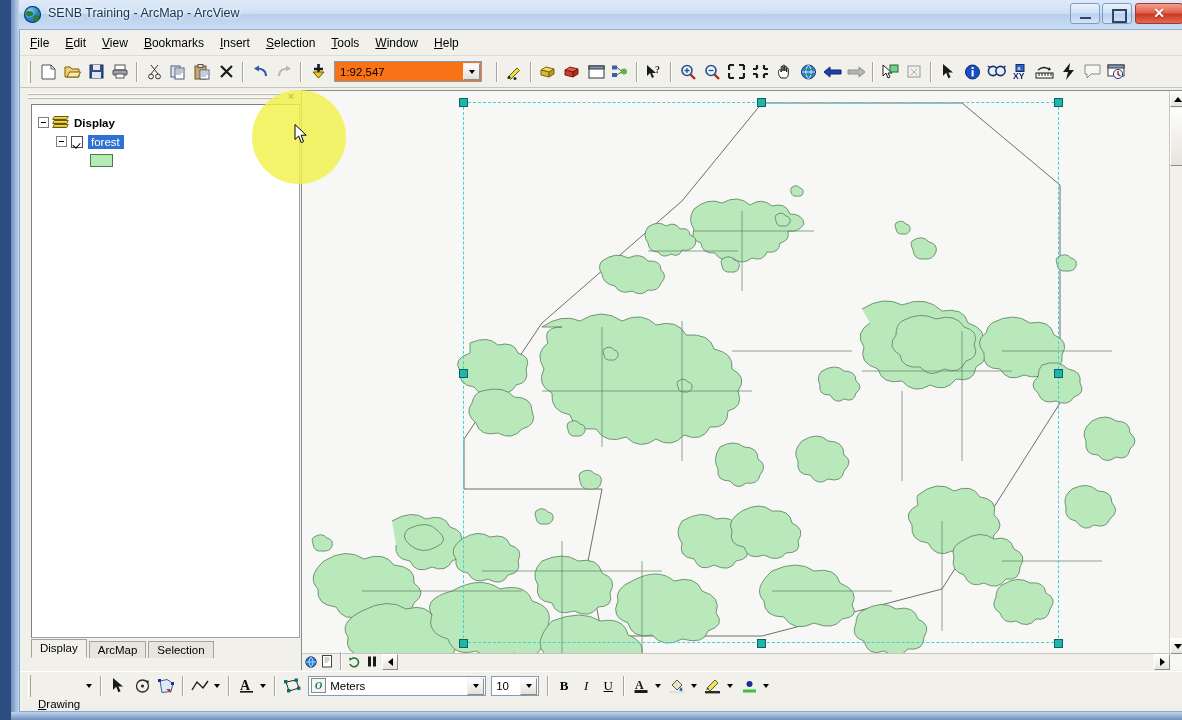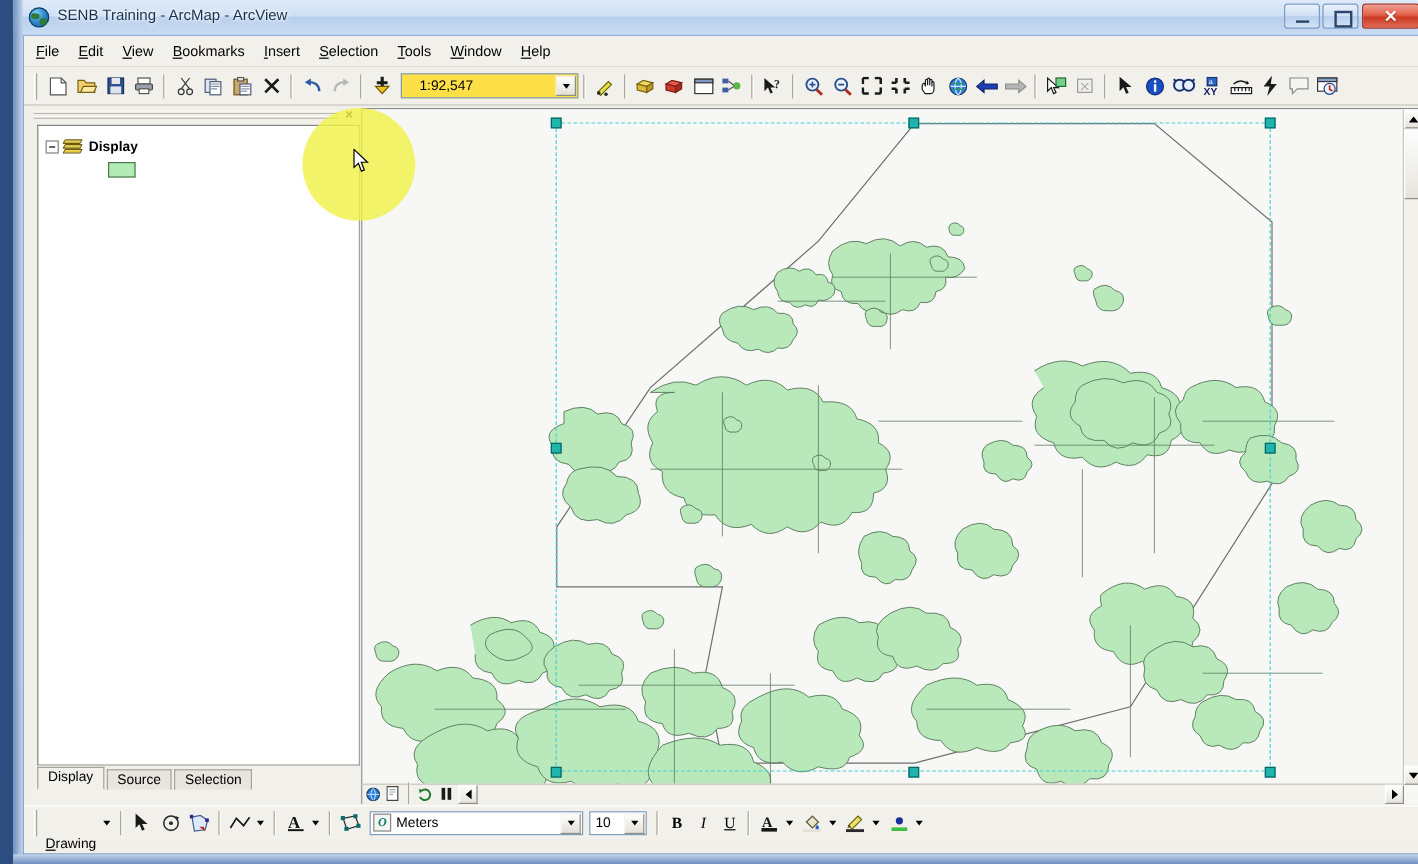--- a/index.html
+++ b/index.html
@@ -129,26 +129,25 @@
   .tbtn {
     width: 24px; height: 23px;
     margin: 0 0px;
     display: flex; align-items: center; justify-content: center;
     cursor: default; position: relative;
     border: 1px solid transparent;
   }
   .tsep { width:1px; height:20px; margin:0 4px;
     border-left:1px solid #a8a59c; border-right:1px solid #ffffff; }
   .scale-combo {
-    width: 148px; height: 21px; margin-left: 4px; margin-right: 0;
+    width: 148px; height: 21px; margin-left: 4px; margin-right: 10px;
     border: 1px solid #7f9db9;
-    background: #fde047;
+    background: #f97316;
     display: flex; align-items: center;
     position: relative;
-    justify-content: center;
   }
   .scale-combo input {
     border: none; outline: none;
     width: 124px; height: 17px; margin-left: 3px;
     font-family: "Liberation Sans", sans-serif; font-size: 11.5px;
     background: transparent; color: #000;
   }
   .combo-arrow {
     position: absolute; right: 1px; top: 1px;
     width: 17px; height: 17px;
@@ -697,28 +696,33 @@
       <div id="toc-tree">
         <div class="tree-row">
           <div class="expander"></div>
           <div class="layers-icon">
               <i></i>
               <i></i>
               <i></i>
             </div>
           <div class="layers-label">Display</div>
         </div>
+        <div class="tree-row indent">
+          <div class="expander"></div>
+          <div class="chk"></div>
+          <div class="layer-name">forest</div>
+        </div>
         <div class="tree-row indent2">
           <div class="sym-swatch"></div>
         </div>
       </div>
 
       <div id="toc-tabs">
         <div class="toc-tab active">Display</div>
-        <div class="toc-tab">Source</div>
+        <div class="toc-tab">ArcMap</div>
         <div class="toc-tab">Selection</div>
       </div>
     </div>
 
     <div id="map-area">
 
       <div id="map-canvas">
         <svg width="868" height="563" viewBox="0 0 868 563">
           <rect x="0" y="0" width="868" height="563" fill="#f7f7f5"></rect>
 

